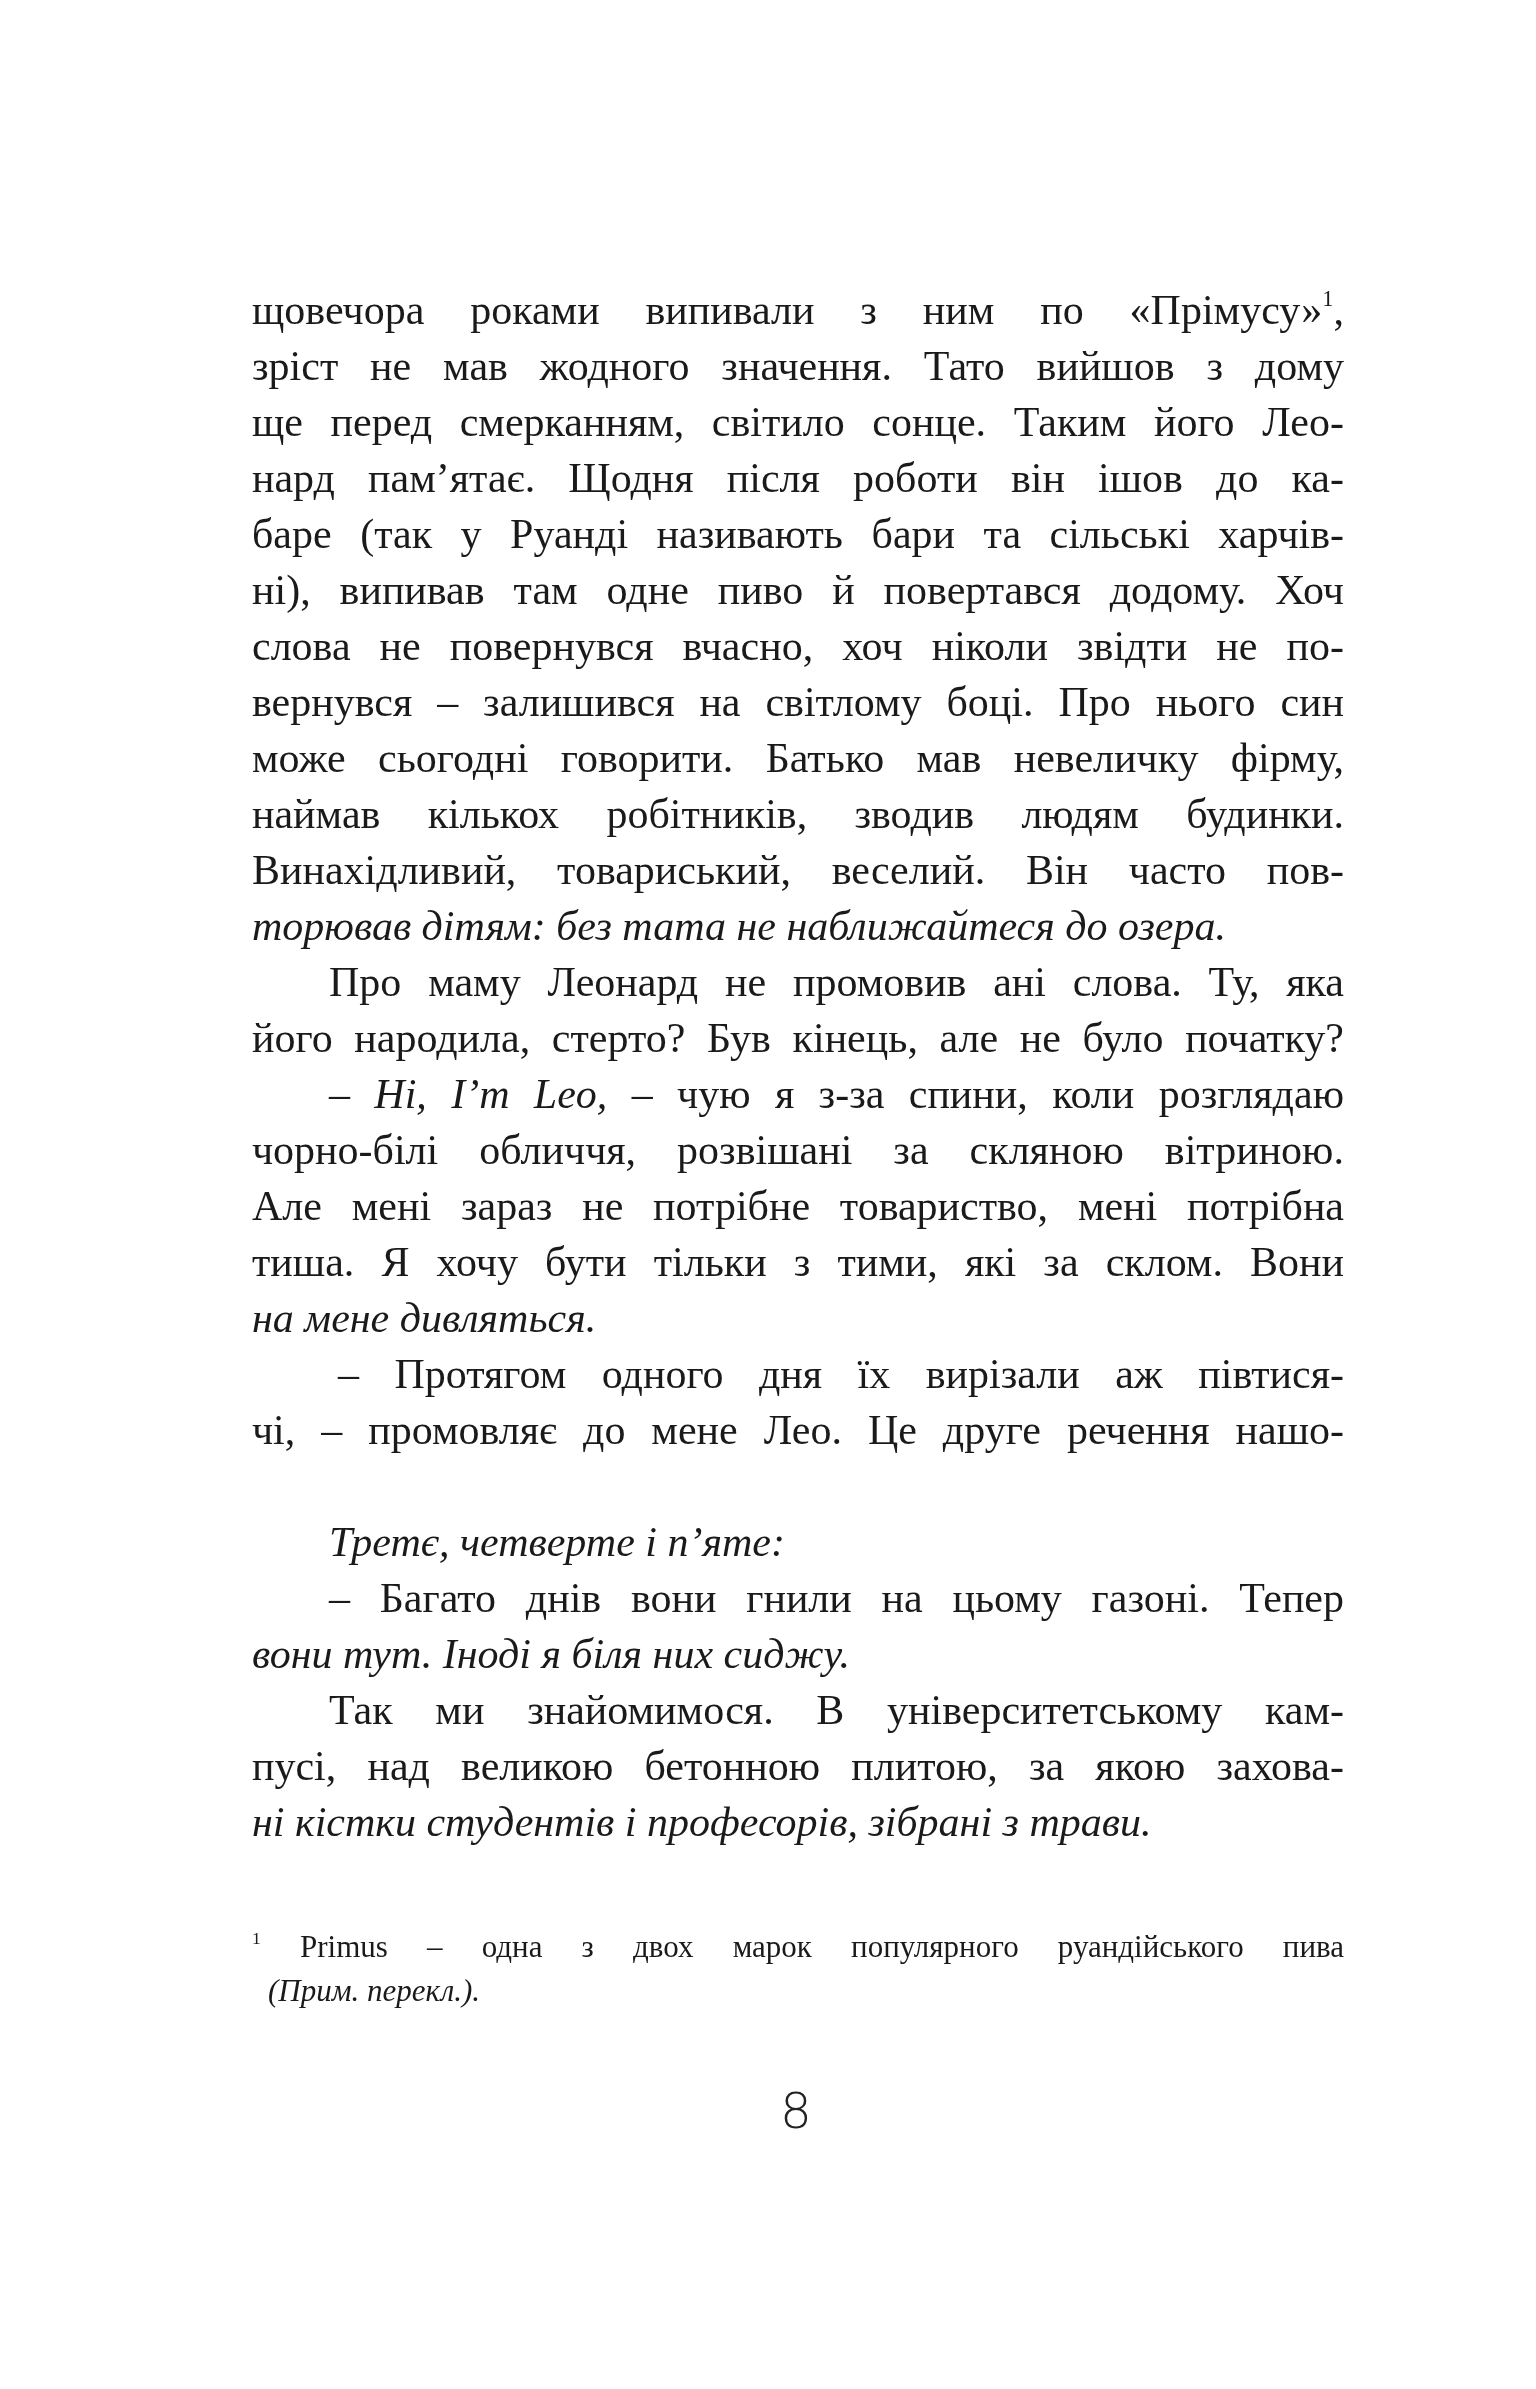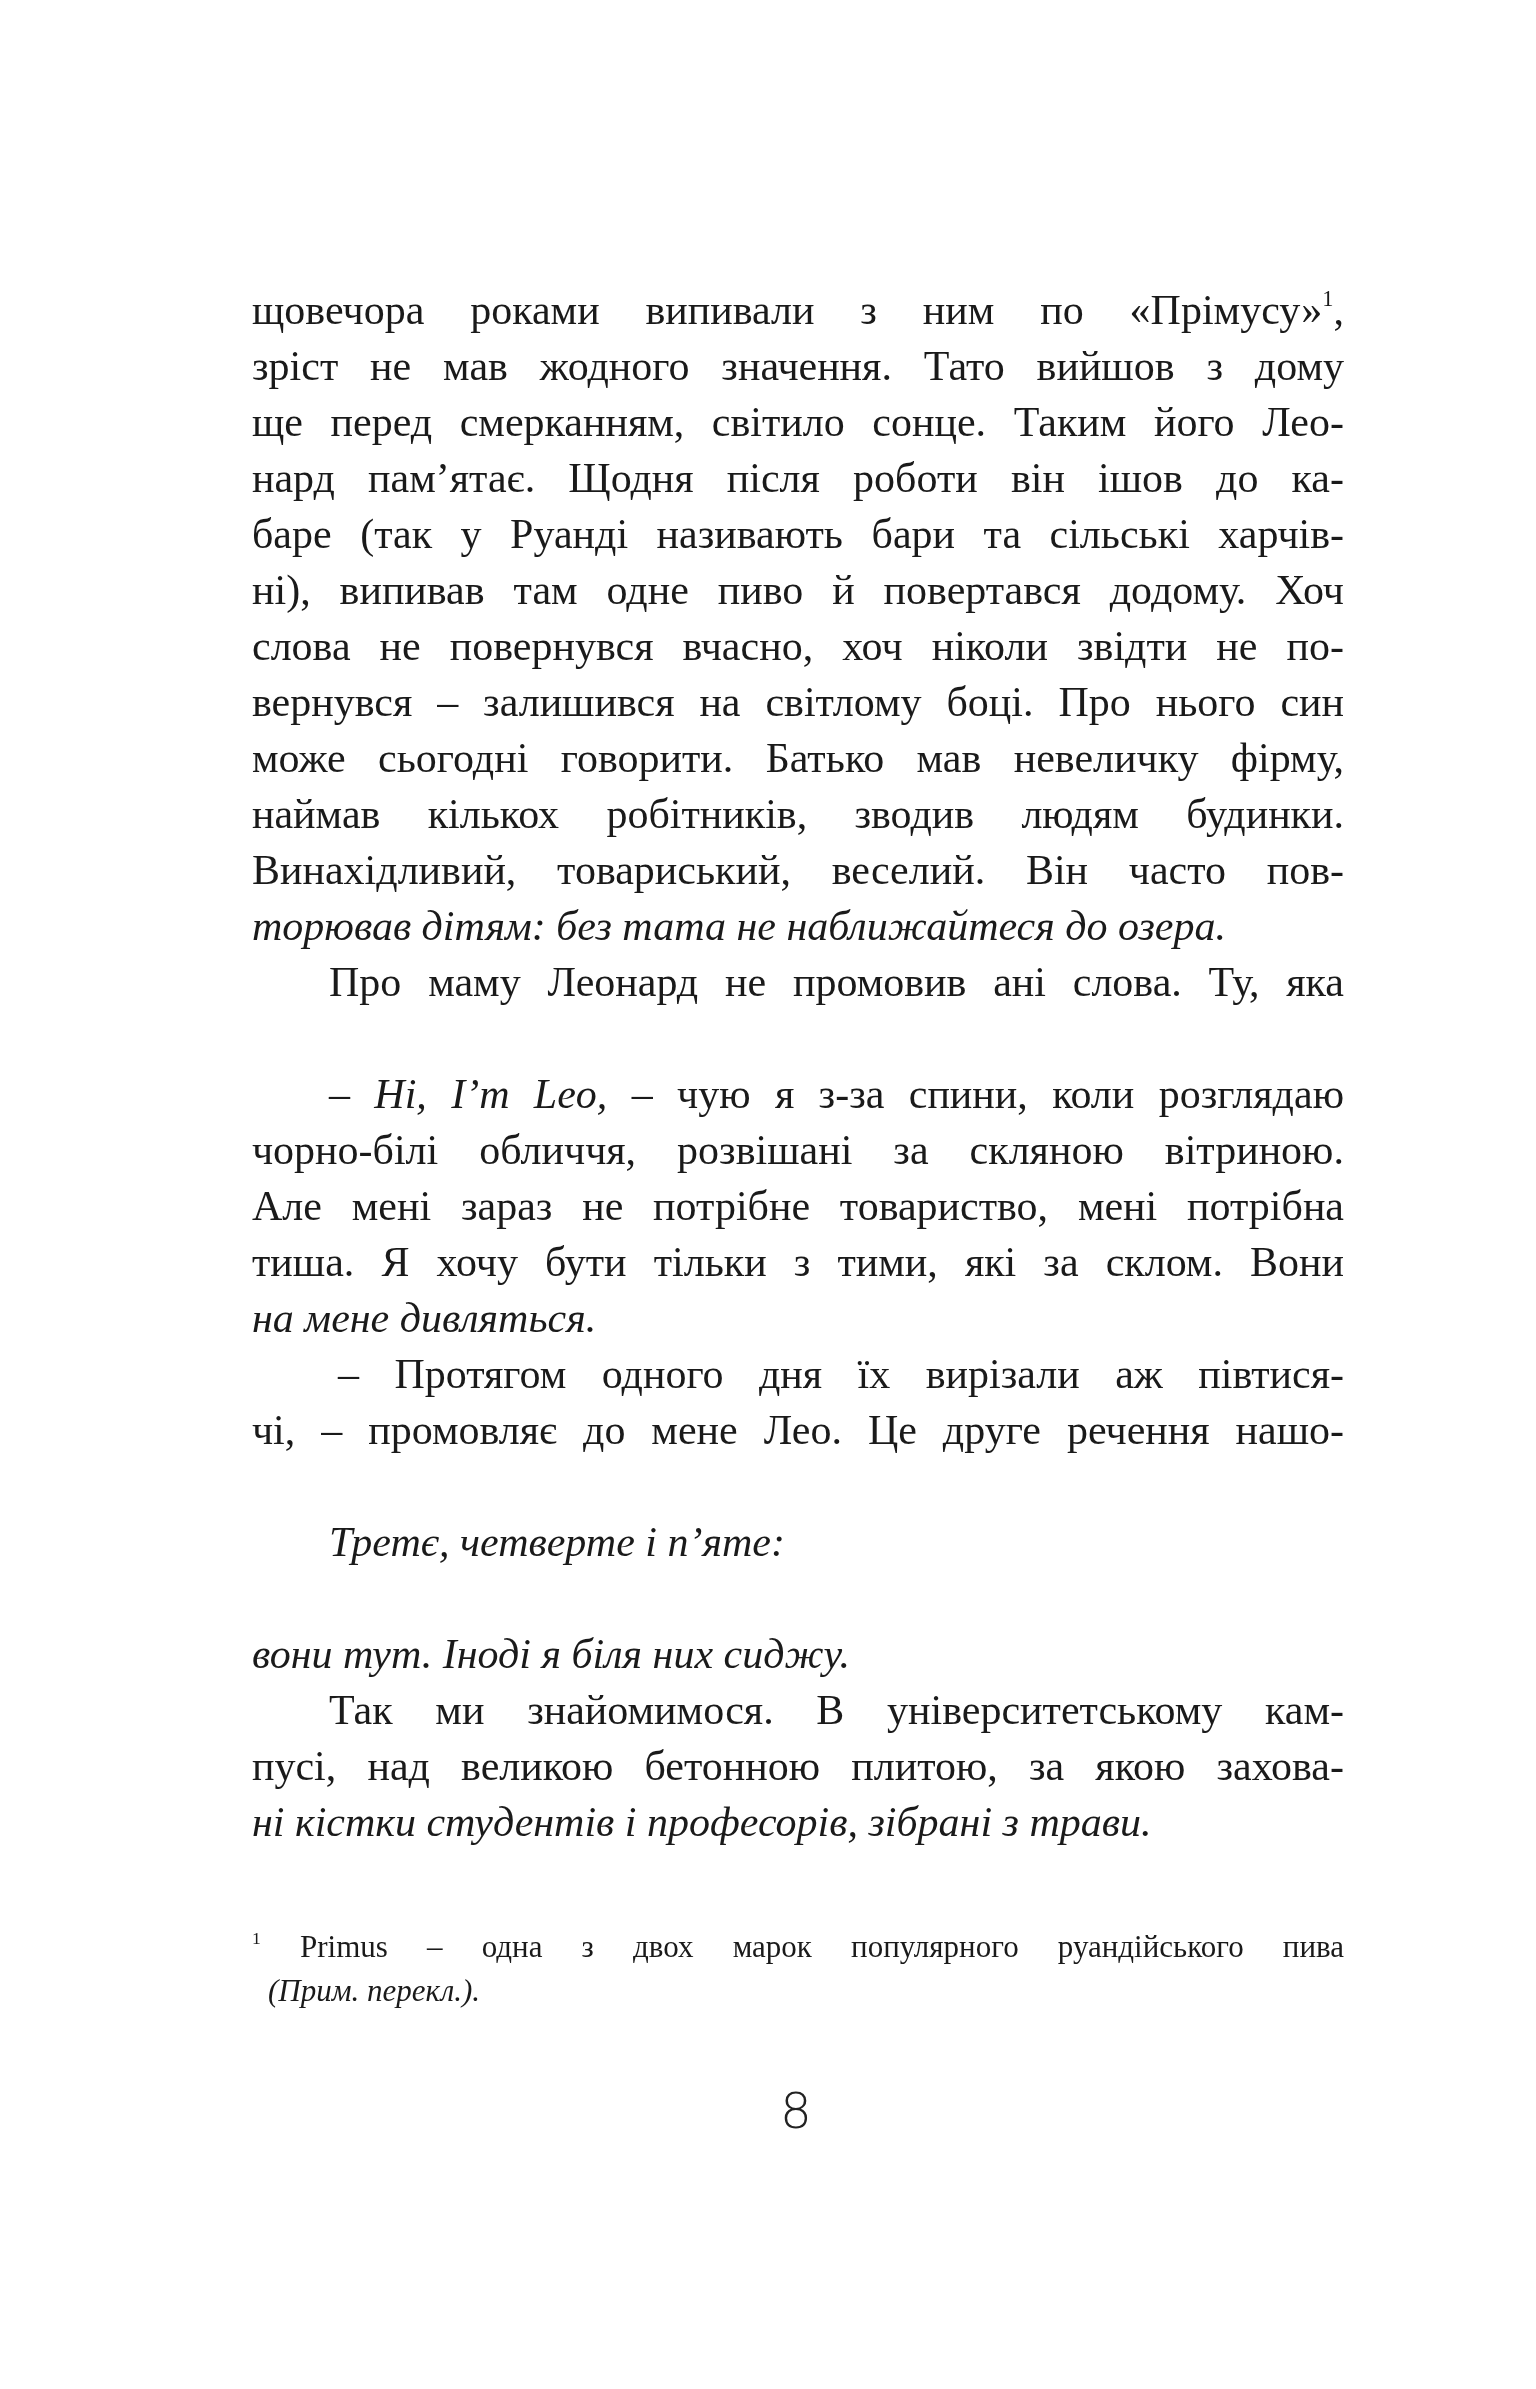--- a/index.html
+++ b/index.html
@@ -43,32 +43,34 @@
   <div class="line" style="top:506px">баре (так у Руанді називають бари та сільські харчів-</div>
   <div class="line" style="top:562px">ні), випивав там одне пиво й повертався додому. Хоч</div>
   <div class="line" style="top:618px">слова не повернувся вчасно, хоч ніколи звідти не по-</div>
   <div class="line" style="top:674px">вернувся – залишився на світлому боці. Про нього син</div>
   <div class="line" style="top:730px">може сьогодні говорити. Батько мав невеличку фірму,</div>
   <div class="line" style="top:786px">наймав кількох робітників, зводив людям будинки.</div>
   <div class="line" style="top:842px">Винахідливий, товариський, веселий. Він часто пов-</div>
   <div class="line last" style="top:898px">торював дітям: без тата не наближайтеся до озера.</div>
 
   <div class="line indent" style="top:954px">Про маму Леонард не промовив ані слова. Ту, яка</div>
+  <div class="line" style="top:1010px">його народила, стерто? Був кінець, але не було початку?</div>
 
   <div class="line indent" style="top:1066px"><span>– </span><span class="it">Hi, I’m Leo,</span><span> – чую я з-за спини, коли розглядаю</span></div>
   <div class="line" style="top:1122px">чорно-білі обличчя, розвішані за скляною вітриною.</div>
   <div class="line" style="top:1178px">Але мені зараз не потрібне товариство, мені потрібна</div>
   <div class="line" style="top:1234px">тиша. Я хочу бути тільки з тими, які за склом. Вони</div>
   <div class="line last" style="top:1290px">на мене дивляться.</div>
 
   <div class="line indent2" style="top:1346px">– Протягом одного дня їх вирізали аж півтися-</div>
   <div class="line" style="top:1402px">чі, – промовляє до мене Лео. Це друге речення нашо-</div>
 
   <div class="line indent last" style="top:1514px">Третє, четверте і п’яте:</div>
 
+  <div class="line indent" style="top:1570px">– Багато днів вони гнили на цьому газоні. Тепер</div>
   <div class="line last" style="top:1626px">вони тут. Іноді я біля них сиджу.</div>
 
   <div class="line indent" style="top:1682px">Так ми знайомимося. В університетському кам-</div>
   <div class="line" style="top:1738px">пусі, над великою бетонною плитою, за якою захова-</div>
   <div class="line last" style="top:1794px">ні кістки студентів і професорів, зібрані з трави.</div>
 
   <div class="fn" style="top:1925px"><sup>1</sup><span> Primus – одна з двох марок популярного руандійського пива</span></div>
   <div class="fn last it" style="top:1969px">(Прим. перекл.).</div>
 
   <div class="pagenum">8</div>

